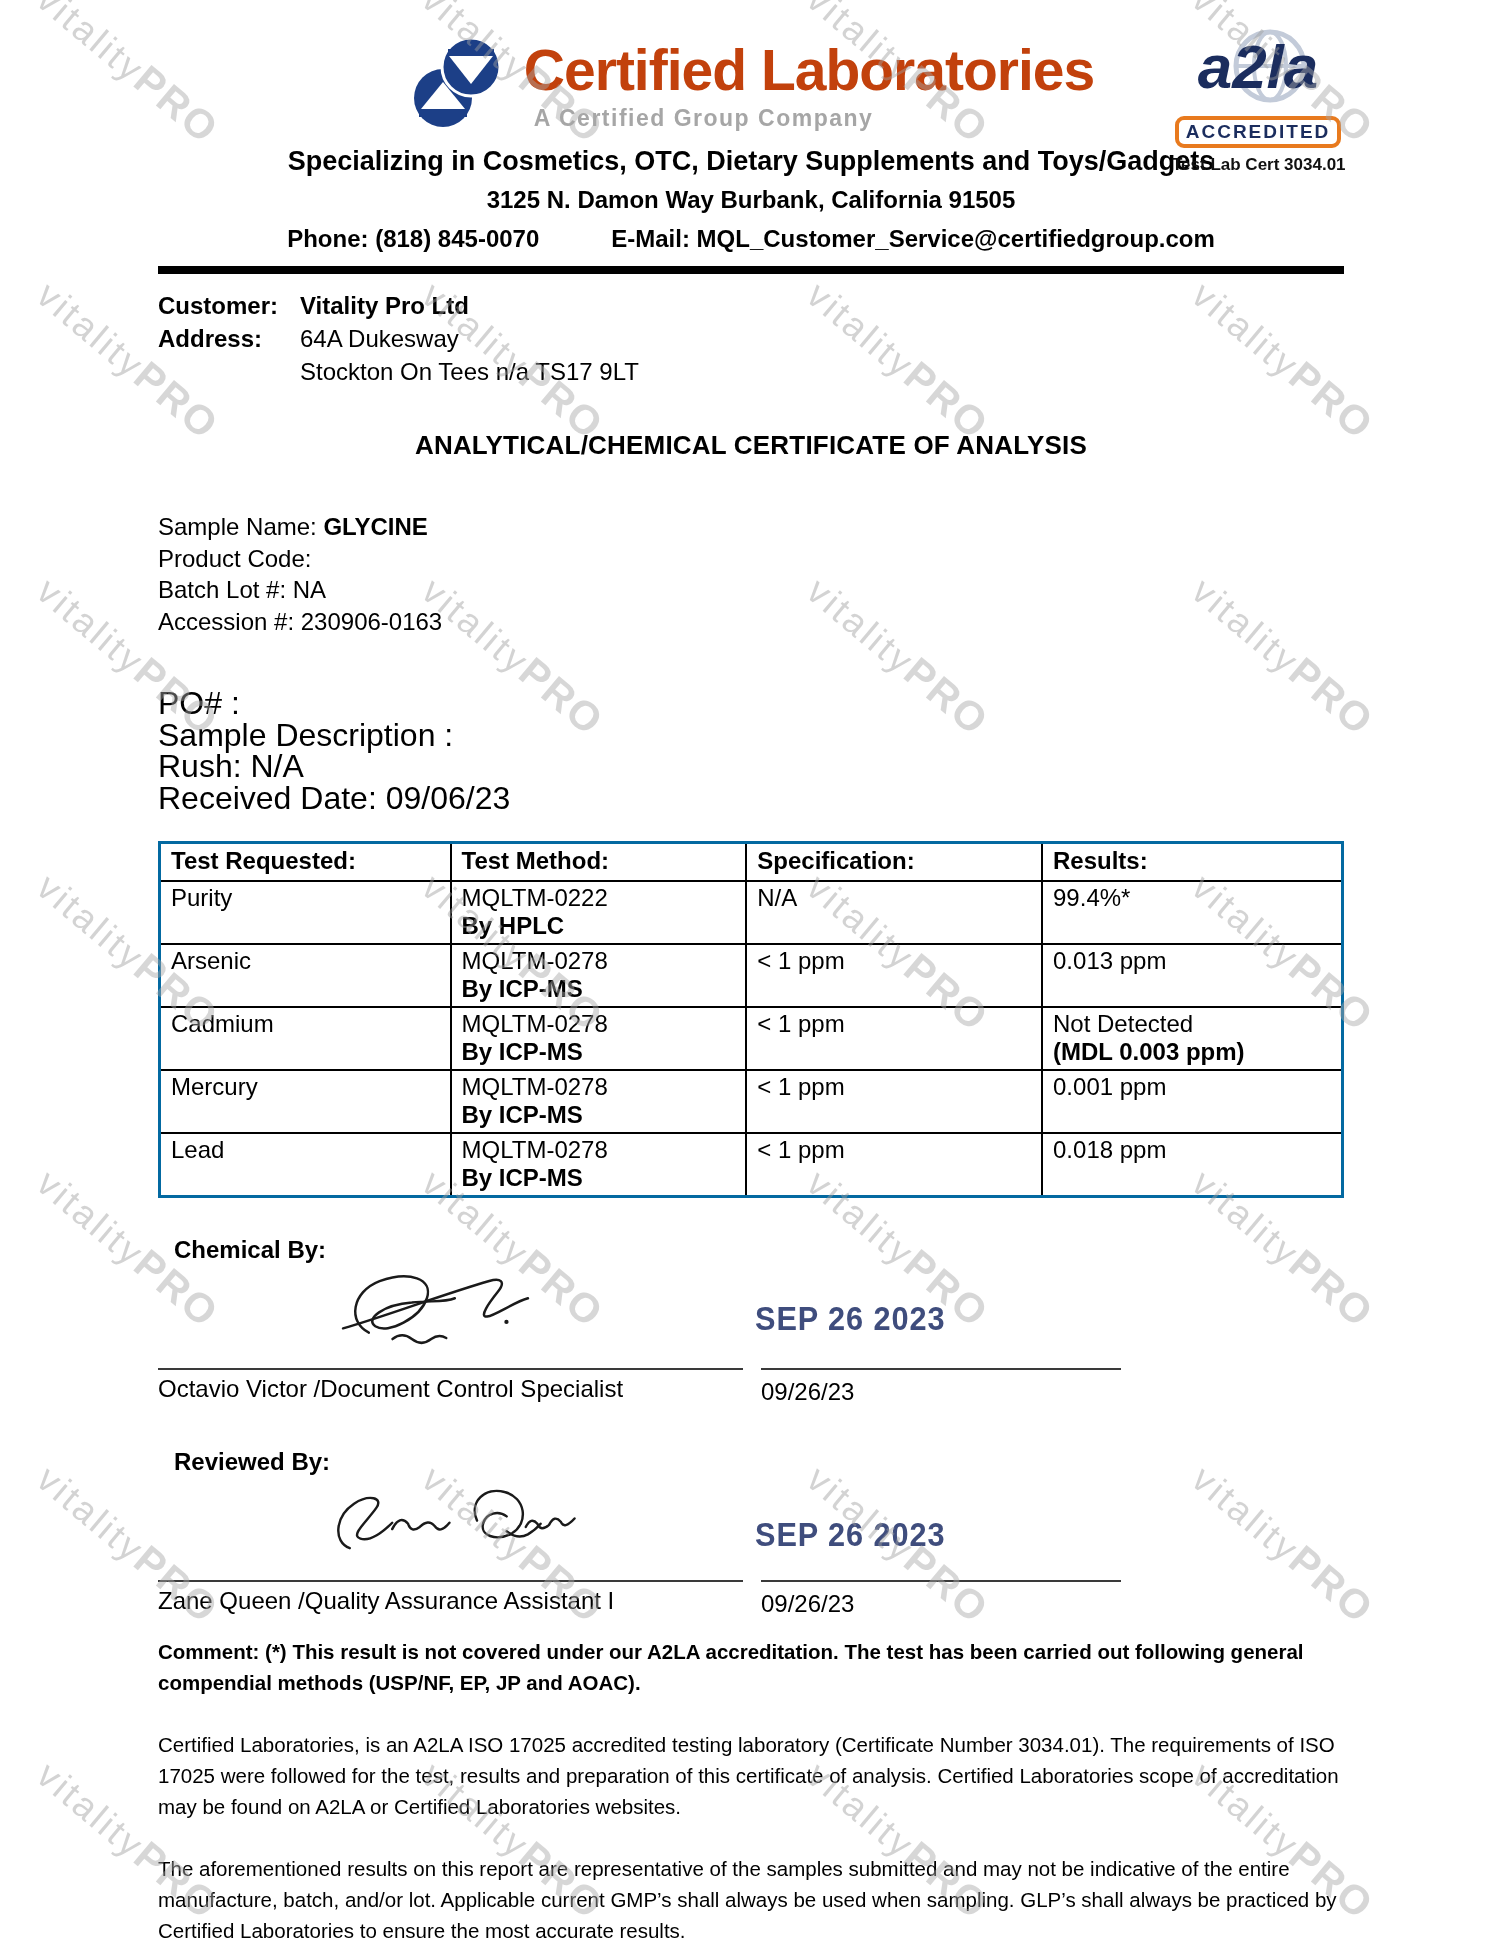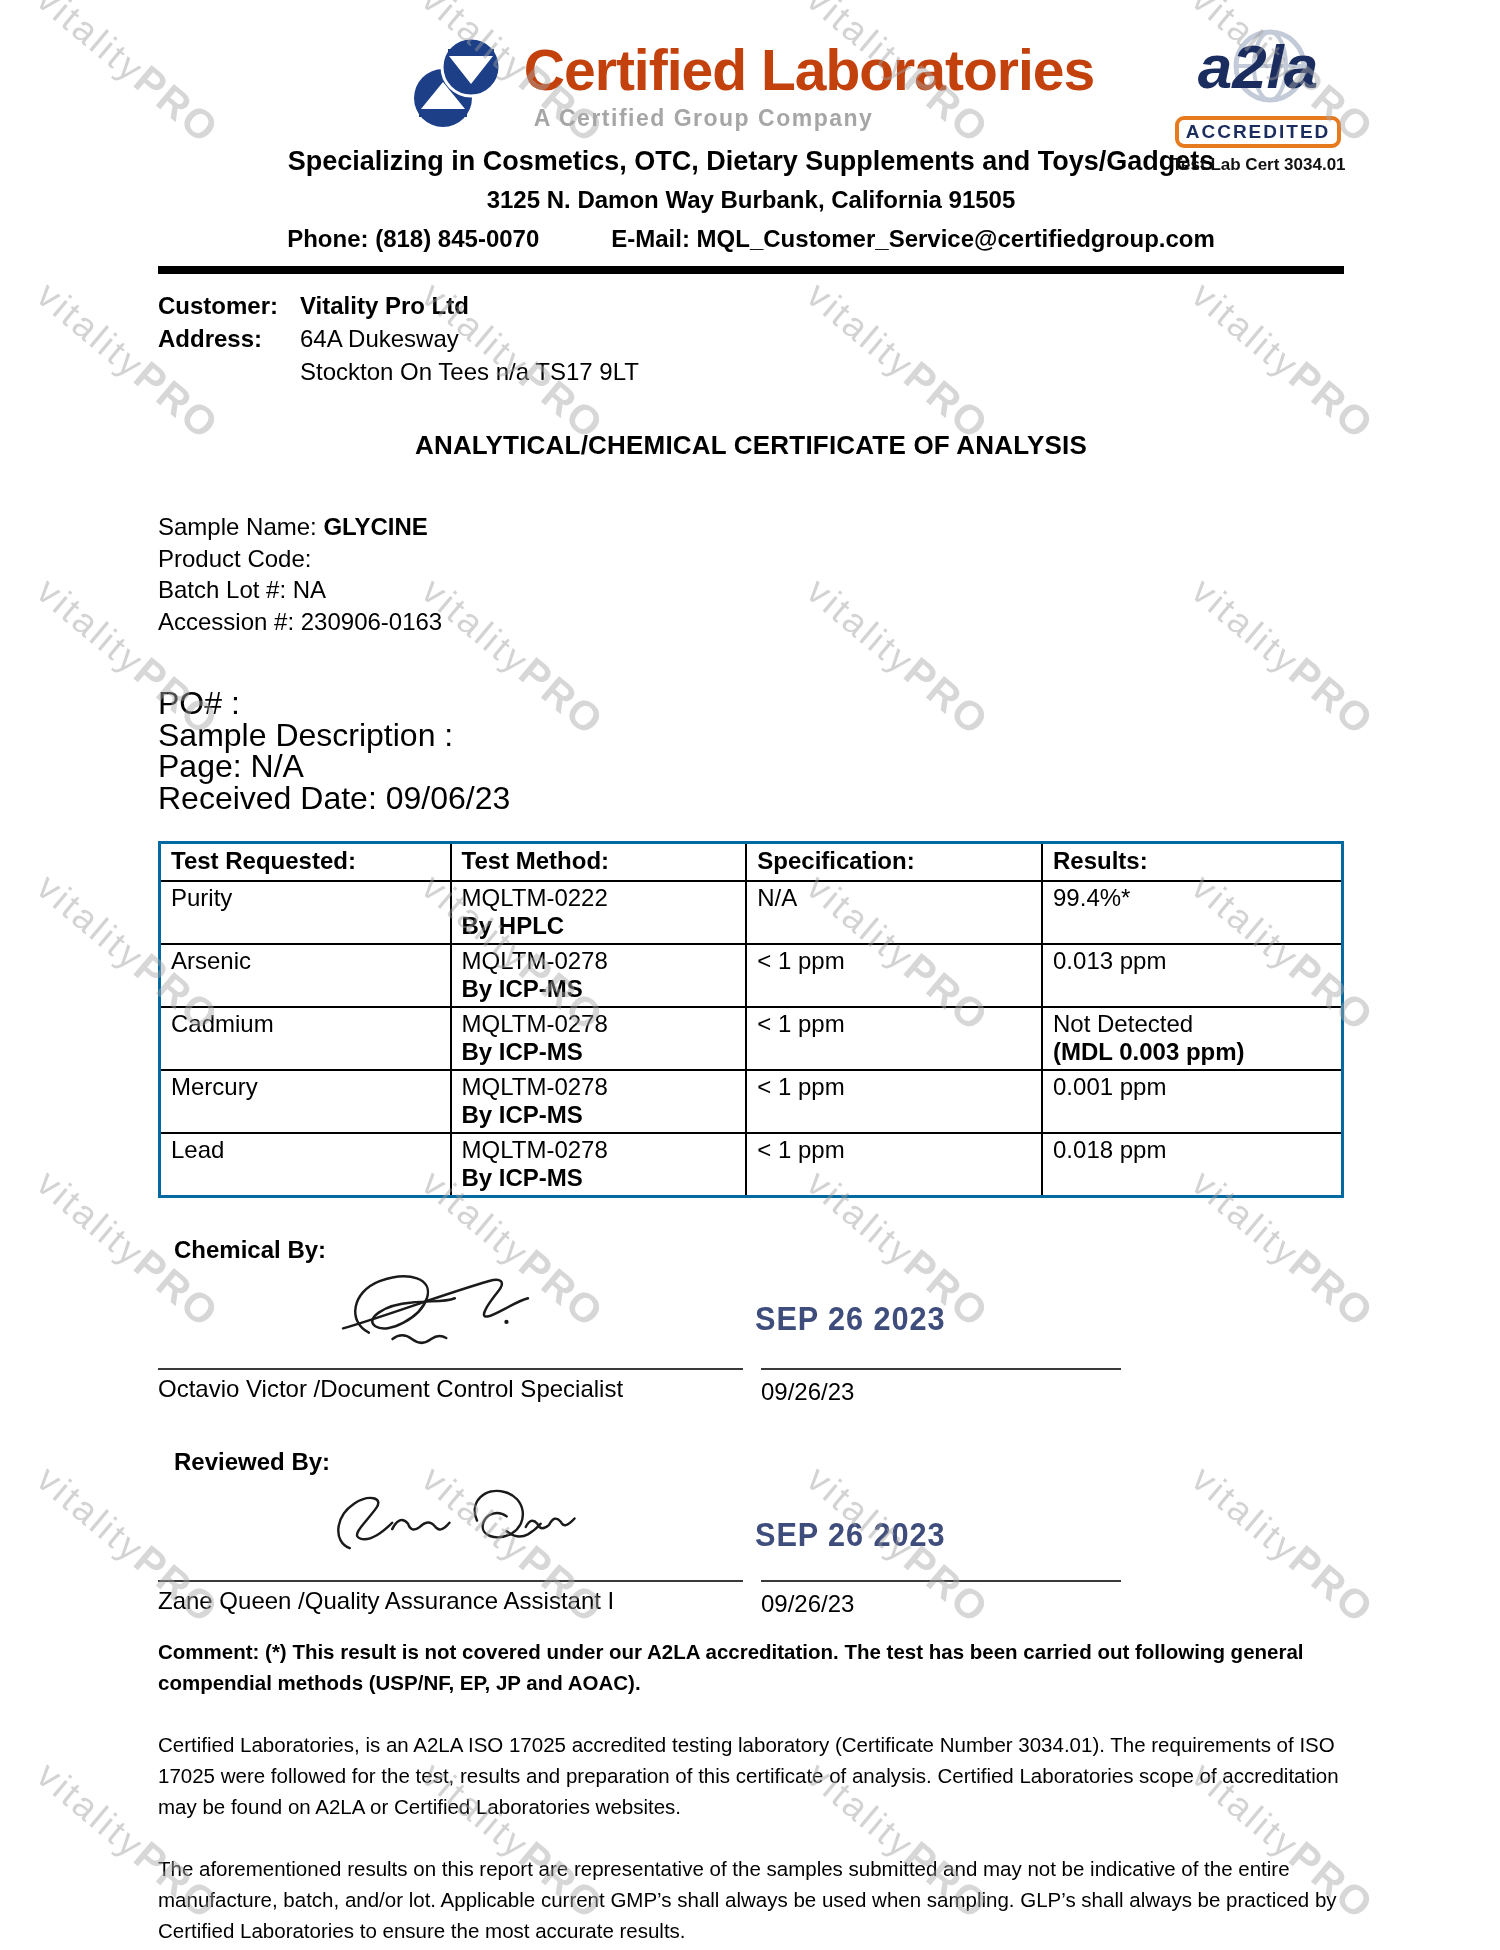--- a/index.html
+++ b/index.html
@@ -129,21 +129,21 @@
     <div class="sample-block">
       <div><span>Sample Name: </span><span class="bold">GLYCINE</span></div>
       <div>Product Code:</div>
       <div>Batch Lot #: NA</div>
       <div>Accession #: 230906-0163</div>
     </div>
 
     <div class="po-block">
       <div>PO# :</div>
       <div>Sample Description :</div>
-      <div>Page: N/A</div>
+      <div>Rush: N/A</div>
       <div>Received Date: 09/06/23</div>
     </div>
 
     <table class="results">
       <colgroup>
           <col class="c1">
           <col class="c2">
           <col class="c3">
           <col class="c4">
         </colgroup>

